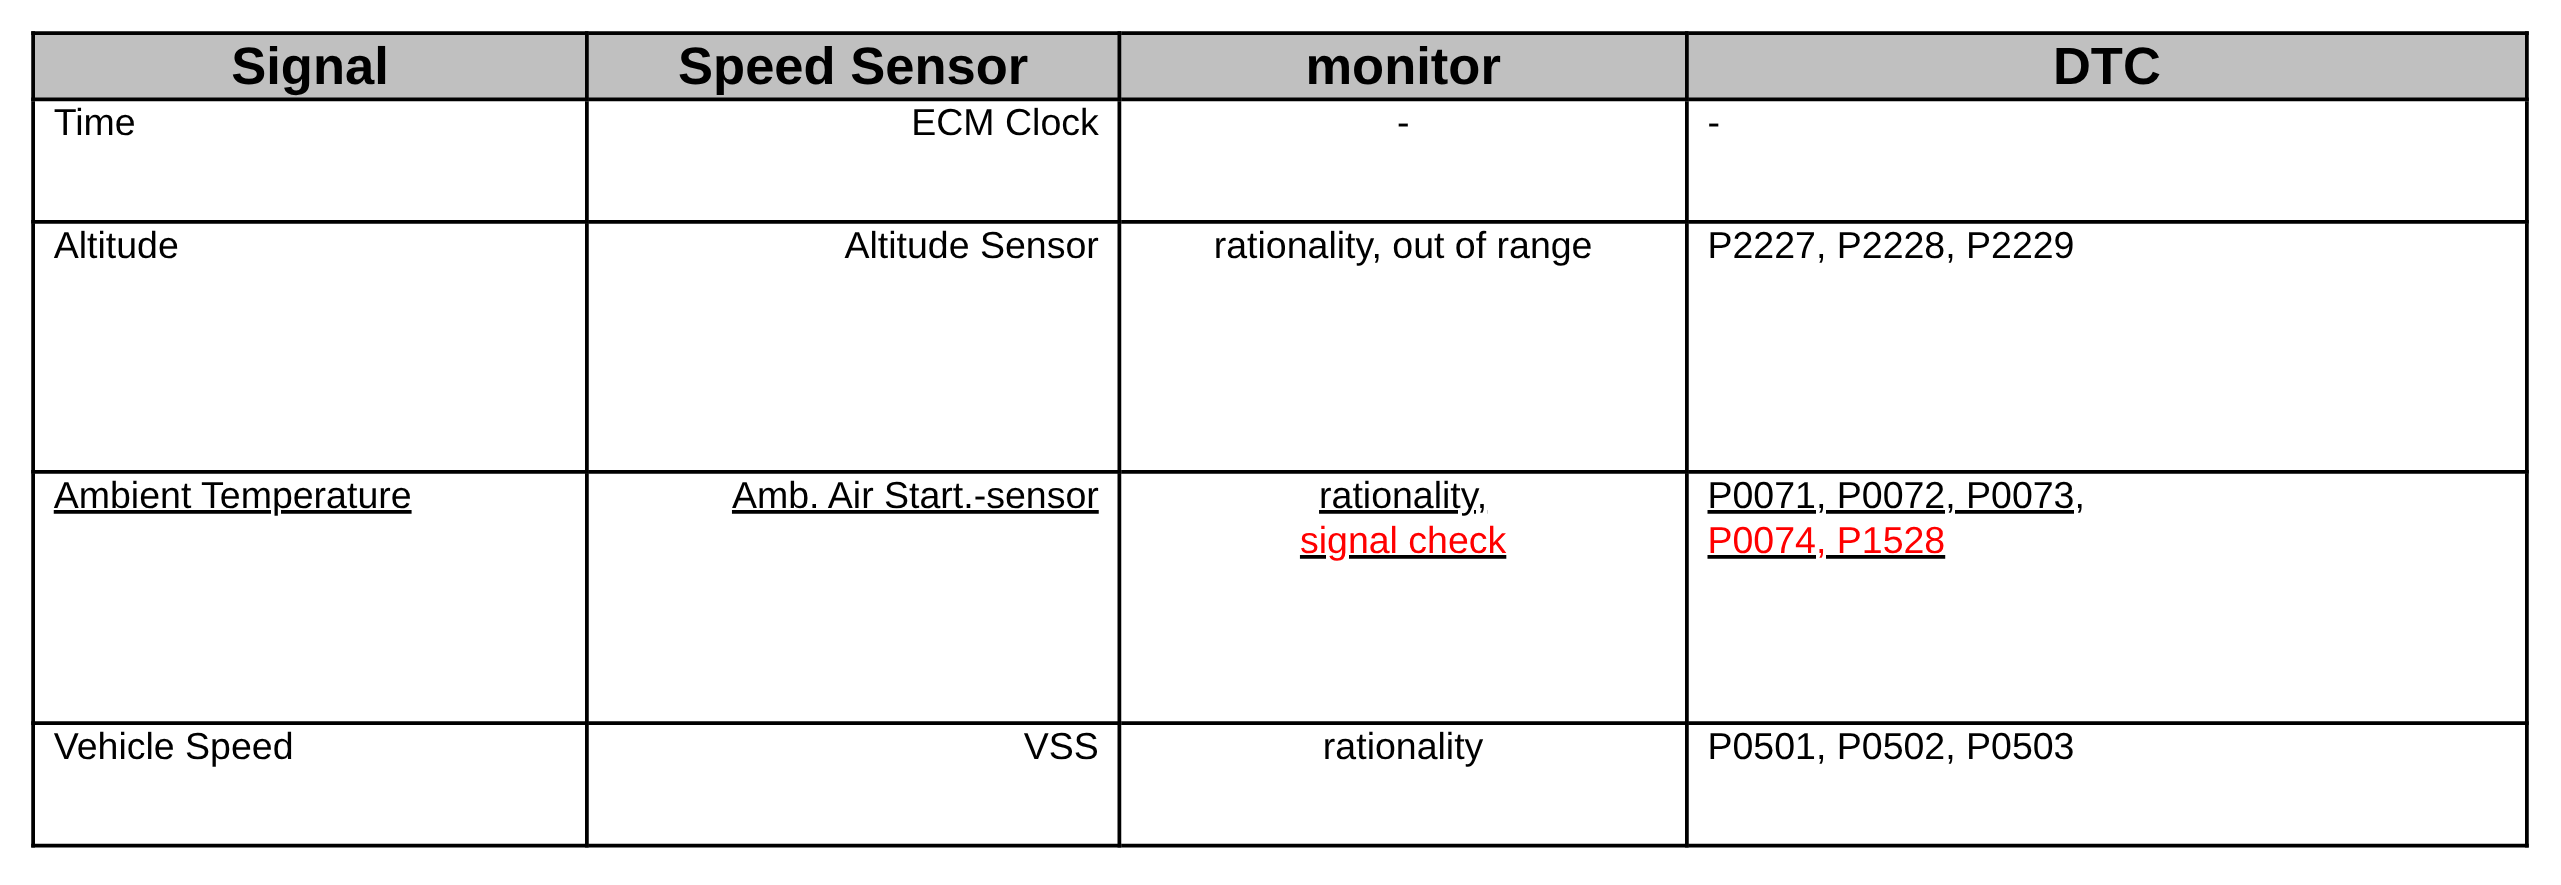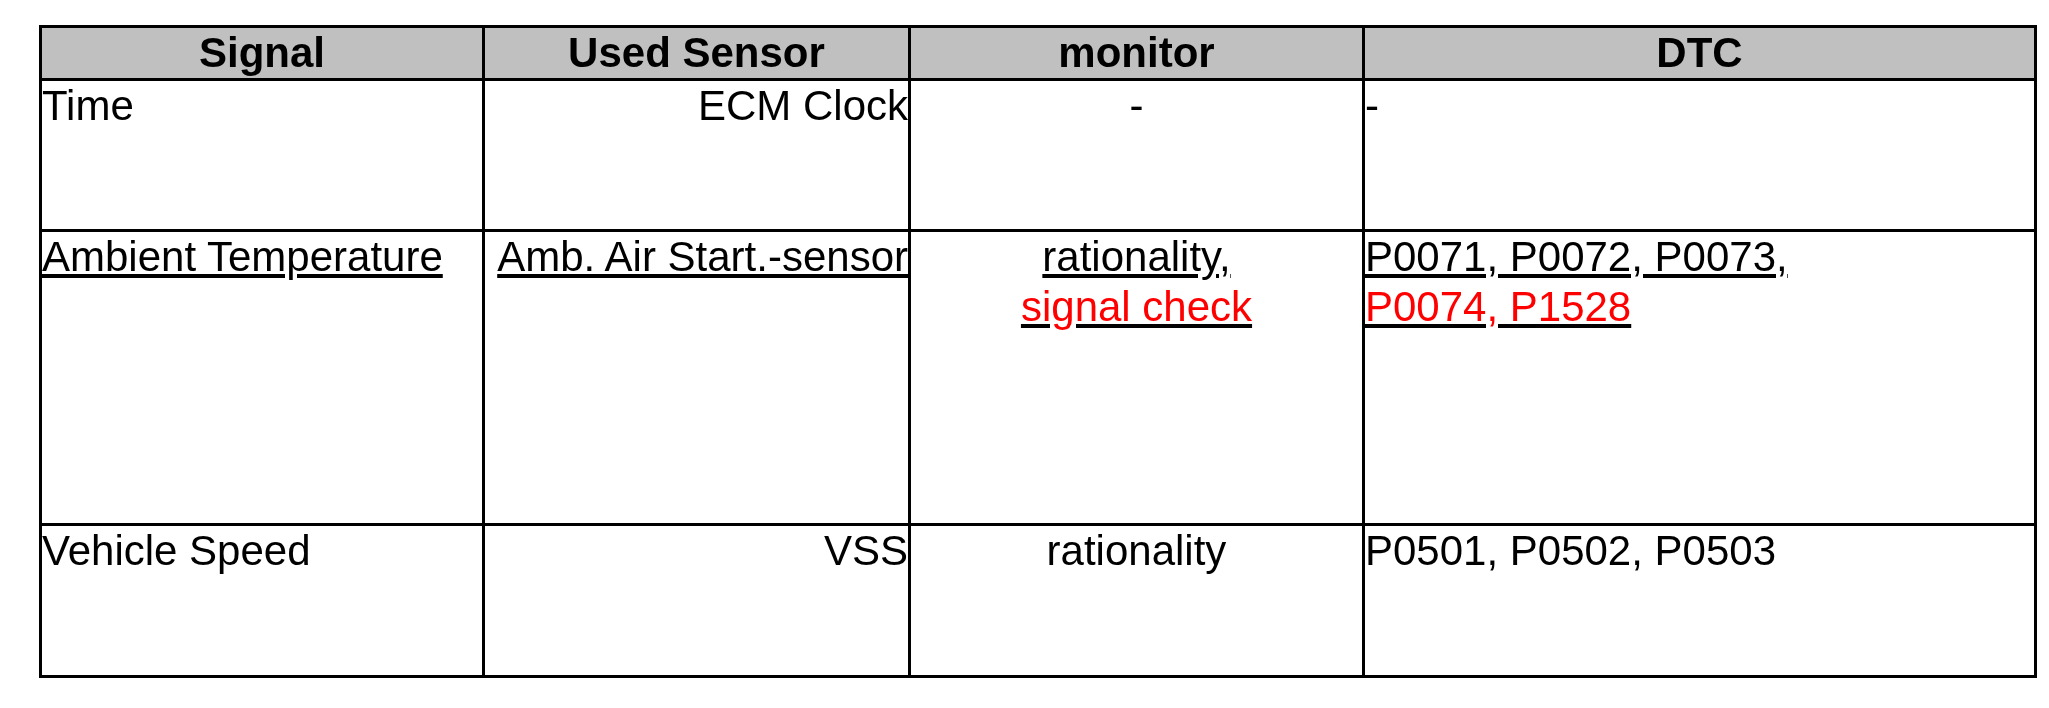--- a/index.html
+++ b/index.html
@@ -17,21 +17,21 @@
 
   #page {
     position: relative;
     width: 2049px;
     height: 708px;
     background: #ffffff;
   }
 
   .table-wrap {
     position: absolute;
-    left: 39px;
+    left: 25px;
     top: 25px;
     width: 1995px;
     height: 555px;
   }
 
   table.signal-table {
     border-collapse: collapse;
     table-layout: fixed;
     width: 1995px;
     height: 653px;
@@ -39,22 +39,22 @@
   }
 
   table.signal-table col.c-signal  { width: 443px; }
   table.signal-table col.c-sensor  { width: 426px; }
   table.signal-table col.c-monitor { width: 454px; }
   table.signal-table col.c-dtc     { width: 672px; }
 
   table.signal-table td,
   table.signal-table th {
     border: 3px solid #000000;
-    padding: 0 0;
-    font-size: 42px;
+    padding: 0 15px;
+    font-size: 30px;
     line-height: 1.18;
     color: #000000;
     vertical-align: top;
     font-weight: normal;
   }
 
   
   table.signal-table thead th {
     background: #c0c0c0;
     font-weight: bold;
@@ -91,38 +91,48 @@
     <table class="signal-table">
       <colgroup>
         <col class="c-signal">
         <col class="c-sensor">
         <col class="c-monitor">
         <col class="c-dtc">
       </colgroup>
       <thead>
         <tr>
           <th>Signal</th>
-          <th>Used Sensor</th>
+          <th>Speed Sensor</th>
           <th>monitor</th>
           <th>DTC</th>
         </tr>
       </thead>
       <tbody>
 
         <tr class="r-time">
           <td class="col-signal">Time</td>
           <td class="col-sensor">ECM Clock</td>
           <td class="col-monitor">
             <span class="cell-text blk">-</span>
           </td>
           <td class="col-dtc">
             <span class="cell-text blk">-</span>
           </td>
         </tr>
 
+        <tr class="r-altitude">
+          <td class="col-signal">Altitude</td>
+          <td class="col-sensor">Altitude Sensor</td>
+          <td class="col-monitor">
+            <span class="cell-text blk">rationality, out of range</span>
+          </td>
+          <td class="col-dtc">
+            <span class="cell-text blk">P2227, P2228, P2229</span>
+          </td>
+        </tr>
 
         <tr class="r-ambient">
           <td class="col-signal">Ambient Temperature</td>
           <td class="col-sensor">Amb. Air Start.-sensor</td>
           <td class="col-monitor">
             <span class="cell-text blk">rationality,</span>
             <span class="cell-text red">signal check</span>
           </td>
           <td class="col-dtc">
             <span class="cell-text blk">P0071, P0072, P0073,</span>

